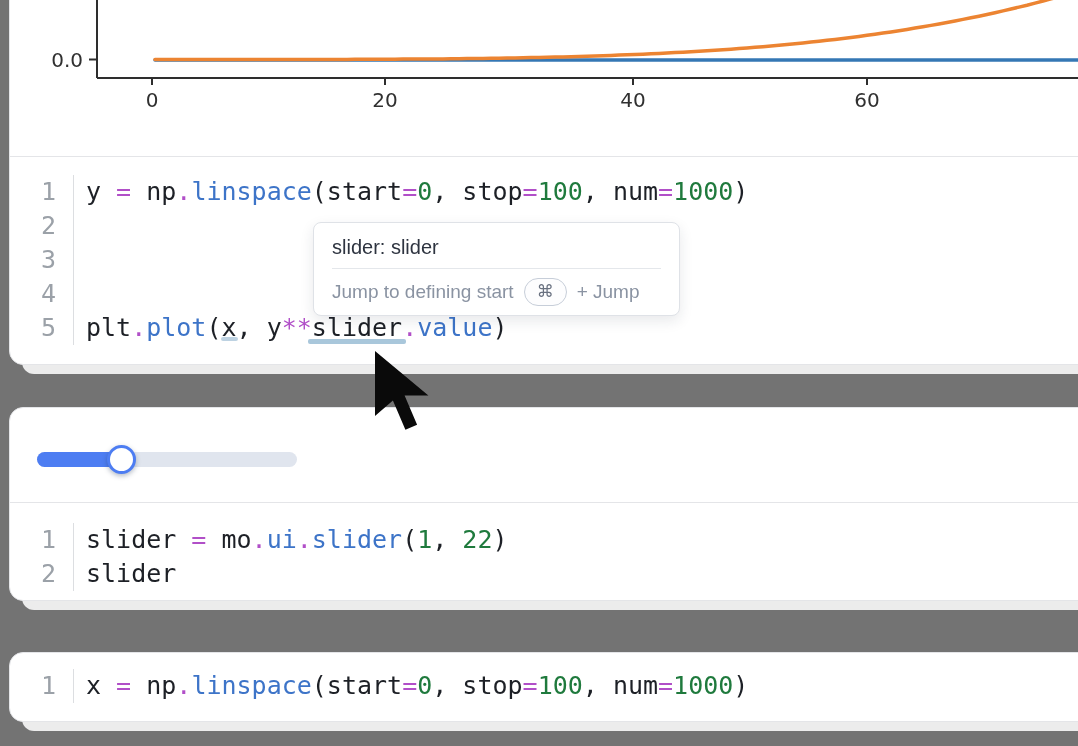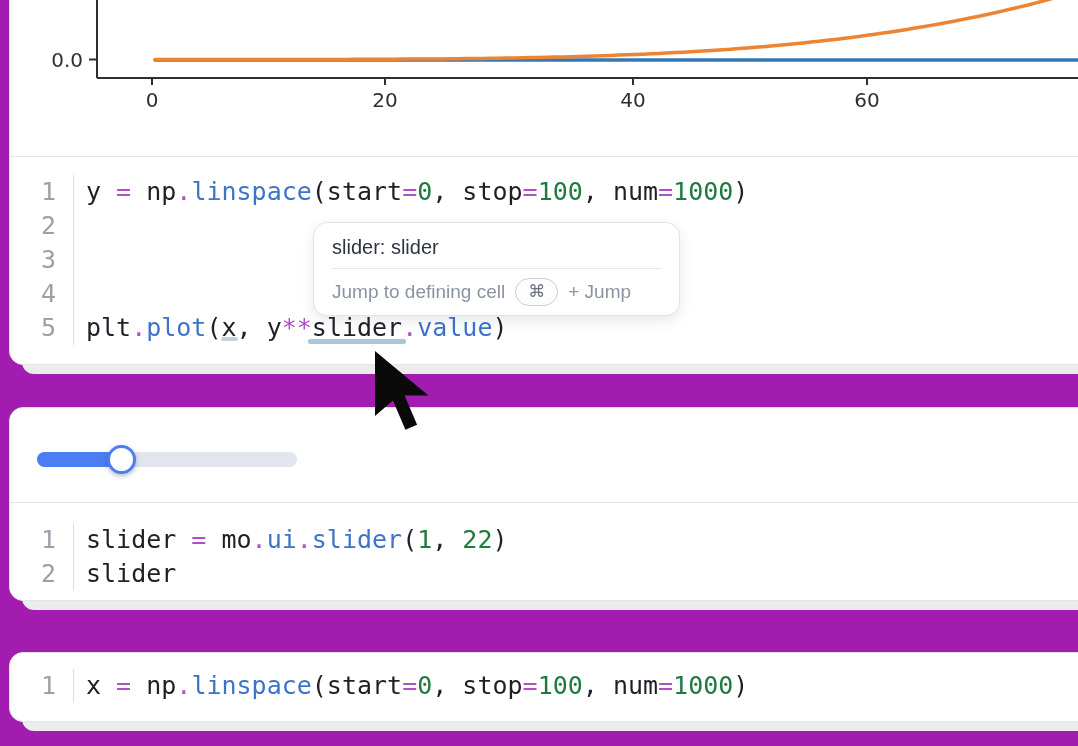--- a/index.html
+++ b/index.html
@@ -1,16 +1,16 @@
 <!DOCTYPE html>
 <html style="--accent: #4d7df2; --track: #e0e5ee; --cell-border: #e4e5e8; --cell-shadow: #ececec; --syn-text: #1d2026; --syn-op: #b14fc8; --syn-fn: #3d74c8; --syn-num: #1f7a3d; --syn-ln: #9ba1a8; --ref-underline: #bdd2e2;"><head>
 <meta charset="utf-8">
 <style>
   html,body{margin:0;padding:0;background:#fff;}
-  .page{position:relative;width:1078px;height:746px;background:#a21caf;overflow:hidden;
+  .page{position:relative;width:1078px;height:746px;background:#737373;overflow:hidden;
         font-family:"Liberation Sans", sans-serif;}
   .cell{position:absolute;left:9px;right:-30px;background:#fff;
         border:1px solid var(--cell-border);border-radius:14px;
         box-shadow:11px 11px 0 -2px var(--cell-shadow);}
   .cell-1{top:-23px;height:386px;}
   .cell-2{top:407px;height:192px;}
   .cell-3{top:652px;height:68px;}
 
   .plot-output{position:relative;height:178px;border-bottom:1px solid var(--cell-border);
                border-radius:14px 14px 0 0;overflow:hidden;}
@@ -36,21 +36,21 @@
 
   .slider-track{position:absolute;left:27px;top:44px;width:260px;height:15px;
                 border-radius:8px;background:var(--track);}
   .slider-fill{position:absolute;left:0;top:0;height:15px;border-radius:8px 0 0 8px;
                background:var(--accent);}
   .slider-handle{position:absolute;top:-7px;width:23px;height:23px;border-radius:50%;
                  background:#fff;border:3.5px solid var(--accent);
                  box-shadow:0 2px 5px rgba(40,60,90,.35);}
 
   .tooltip{position:absolute;left:313px;top:222px;width:365px;height:92px;background:#fff;
-           border:1px solid #dfe2e7;border-radius:14px;z-index:20;
+           border:1px solid #dfe2e7;border-radius:8px;z-index:20;
            box-shadow:0 5px 14px rgba(30,40,60,.10);}
   .tooltip-title{padding:13px 18px 9px 18px;font-size:20px;color:#2e3440;}
   .tooltip-divider{margin:0 18px;border-top:1px solid #e4e7eb;height:0;}
   .tooltip-hint{display:flex;align-items:center;gap:10px;padding:9px 18px;
                 font-size:19px;color:#8a93a2;}
   .key-pill{display:inline-flex;align-items:center;justify-content:center;
             border:1.5px solid #c7ced9;border-radius:15px;padding:2px 12px 3px 12px;
             color:#697180;font-size:17px;background:#fdfdfe;}
 
   .cursor{position:absolute;left:374px;top:350px;z-index:30;}
@@ -110,21 +110,21 @@
       <div id="code-3">
           <div class="code-row"><span class="ln">1</span><span class="code-text"><span class="t-tx">x </span><span class="t-op">=</span><span class="t-tx"> np</span><span class="t-op">.</span><span class="t-fn">linspace</span><span class="t-tx">(start</span><span class="t-op">=</span><span class="t-num">0</span><span class="t-tx">, stop</span><span class="t-op">=</span><span class="t-num">100</span><span class="t-tx">, num</span><span class="t-op">=</span><span class="t-num">1000</span><span class="t-tx">)</span></span></div>
         </div>
     </div>
   </section>
 
   <div class="tooltip">
     <div class="tooltip-title">slider: slider</div>
     <div class="tooltip-divider"></div>
     <div class="tooltip-hint">
-      <span>Jump to defining cell</span>
+      <span>Jump to defining start</span>
       <span class="key-pill">
         <span>⌘</span>
       </span>
       <span>+ Jump</span>
     </div>
   </div>
 
   <svg class="cursor" width="58" height="86" viewBox="0 0 58 86">
     <polygon points="1,1 1,66 18.9,50.5 31.4,79.8 43.1,74.7 30.6,45.5 54.4,45.5" fill="#0a0a0a"></polygon>
   </svg>

